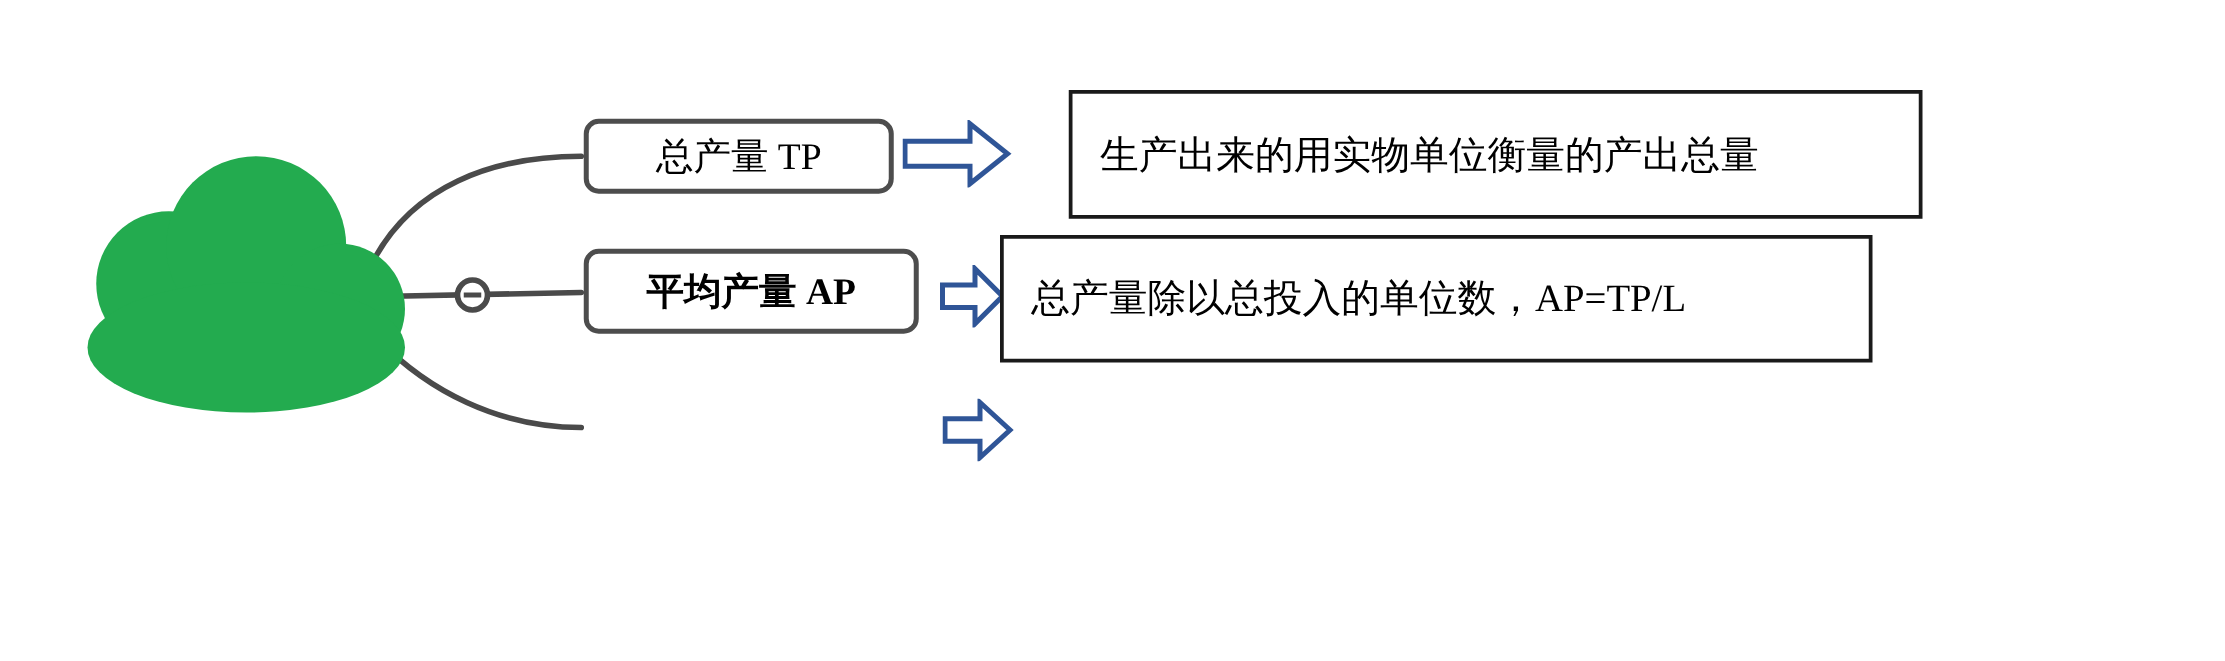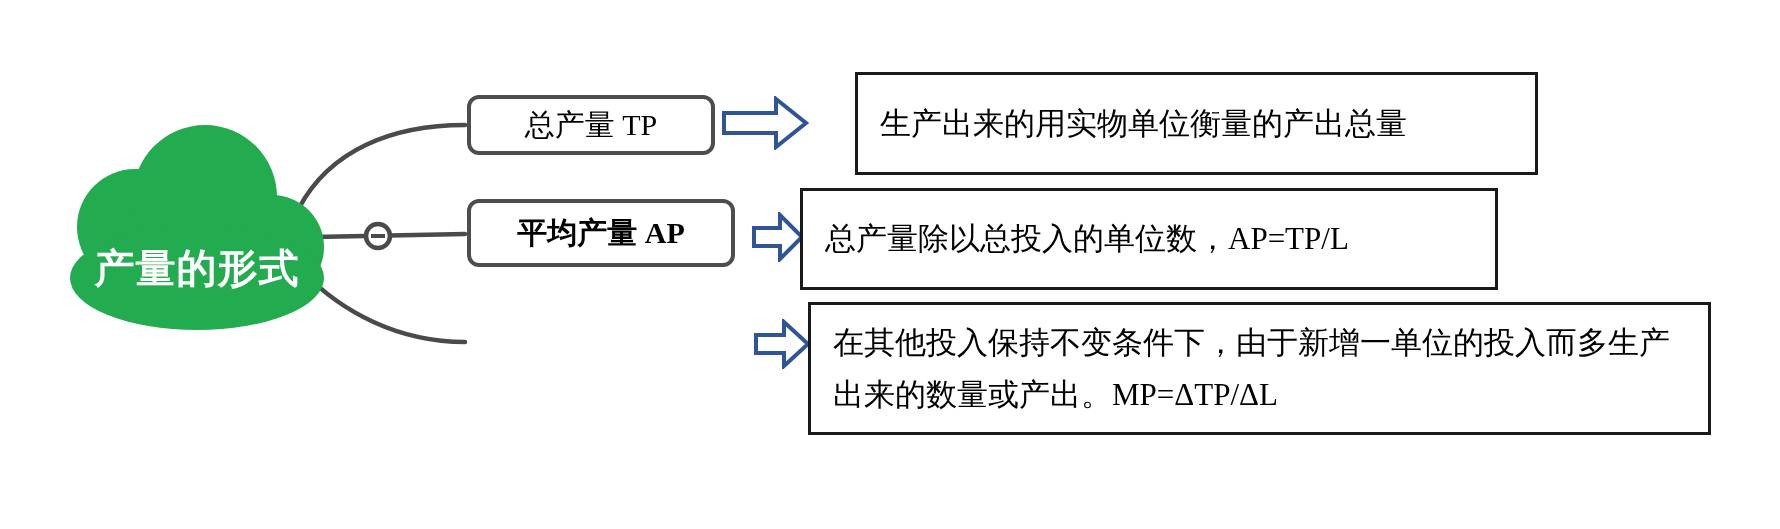--- a/index.html
+++ b/index.html
@@ -69,21 +69,20 @@
       <circle cx="272" cy="247" r="52"></circle>
       <ellipse cx="197" cy="278" rx="127" ry="52"></ellipse>
     </g>
 
     <g>
       <circle cx="378" cy="236" r="12" fill="#ffffff" stroke="#4a4a4a" stroke-width="4.5"></circle>
       <line x1="371" y1="236" x2="385" y2="236" stroke="#4a4a4a" stroke-width="4"></line>
     </g>
   </svg>
 
-  <div class="cloud-label">产量的形式</div>
 
   <div class="topic" id="topic-tp">
     <span>总产量 TP</span>
   </div>
   <svg class="blockarrow" id="arrow-tp" width="88" height="54" viewBox="0 0 88 54">
     <polygon points="2,17 54,17 54,3 84,27 54,51 54,37 2,37" fill="#ffffff" stroke="#2f5597" stroke-width="4" stroke-linejoin="miter"></polygon>
   </svg>
   <div class="descbox" id="desc-tp">
     <span>生产出来的用实物单位衡量的产出总量</span>
   </div>
@@ -94,17 +93,14 @@
   <svg class="blockarrow" id="arrow-ap" width="54" height="50" viewBox="0 0 54 50">
     <polygon points="2,16 28,16 28,3 50,25 28,47 28,34 2,34" fill="#ffffff" stroke="#2f5597" stroke-width="4" stroke-linejoin="miter"></polygon>
   </svg>
   <div class="descbox" id="desc-ap">
     <span>总产量除以总投入的单位数，AP=TP/L</span>
   </div>
 
   <svg class="blockarrow" id="arrow-mp" width="58" height="50" viewBox="0 0 58 50">
     <polygon points="2,16 30,16 30,3 54,25 30,47 30,34 2,34" fill="#ffffff" stroke="#2f5597" stroke-width="4" stroke-linejoin="miter"></polygon>
   </svg>
-  <div class="descbox" id="desc-mp">
-    <span>在其他投入保持不变条件下，由于新增一单位的投入而多生产出来的数量或产出。MP=ΔTP/ΔL</span>
-  </div>
 
 </div>
 
 </body></html>

